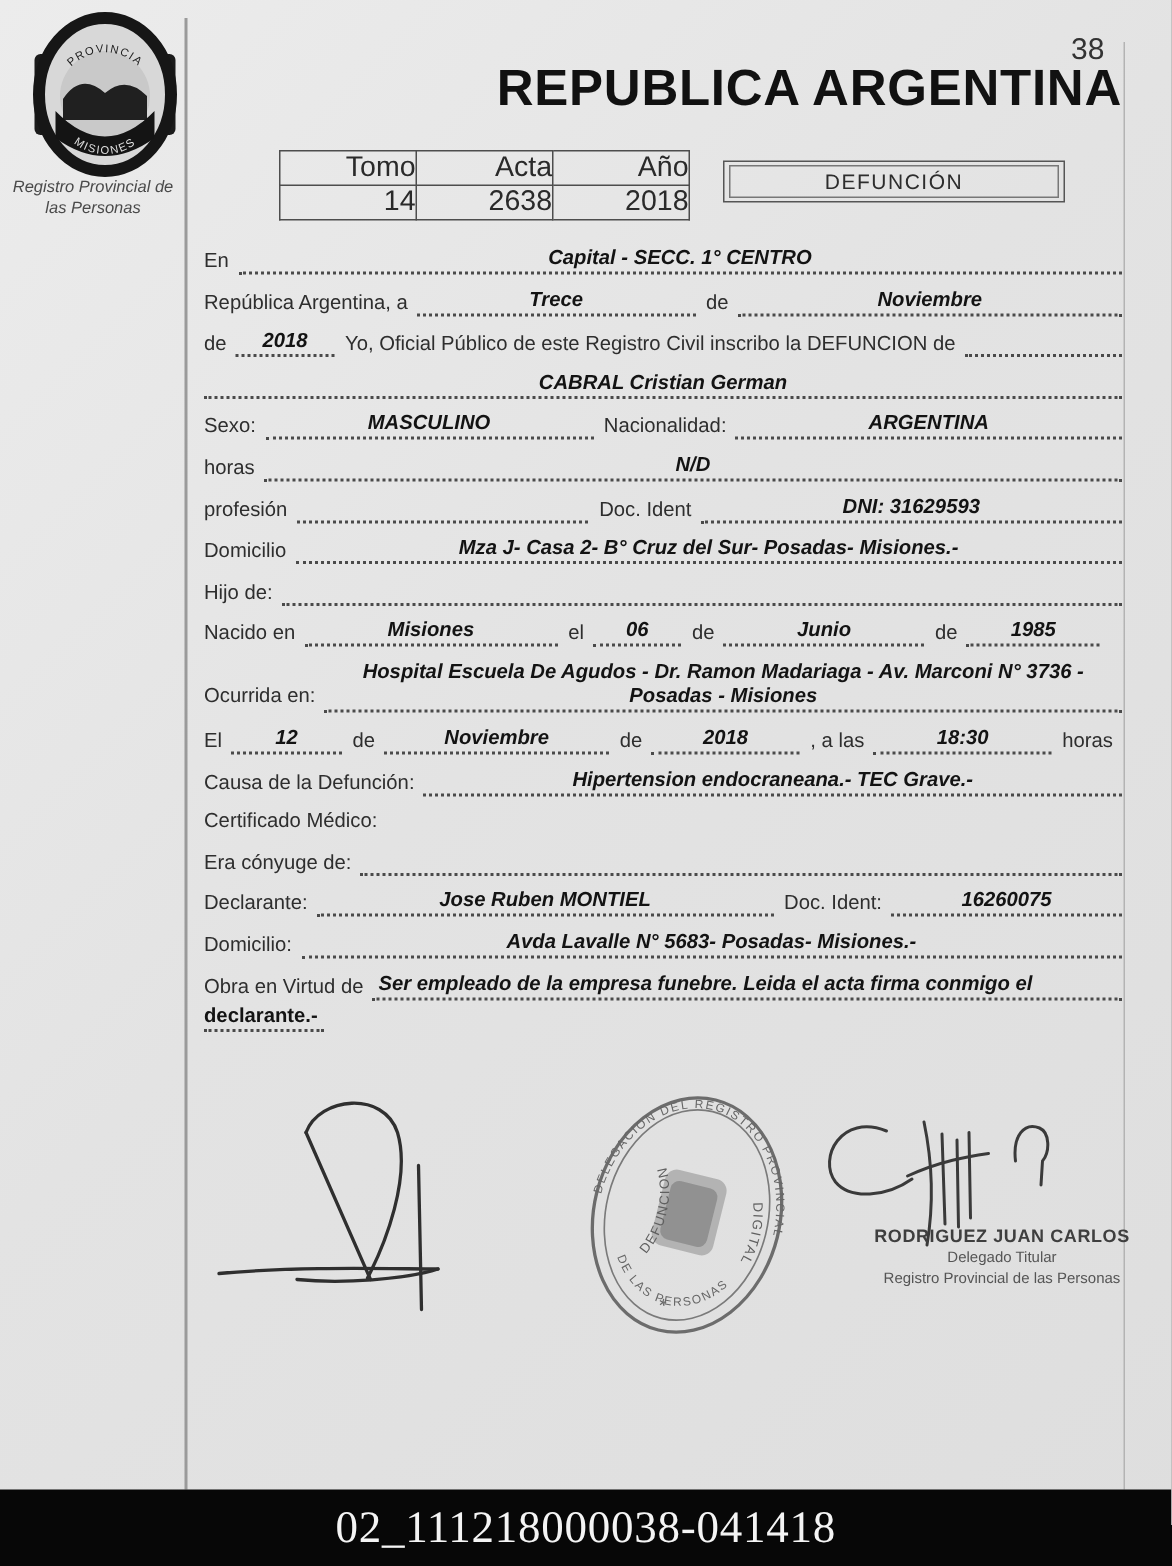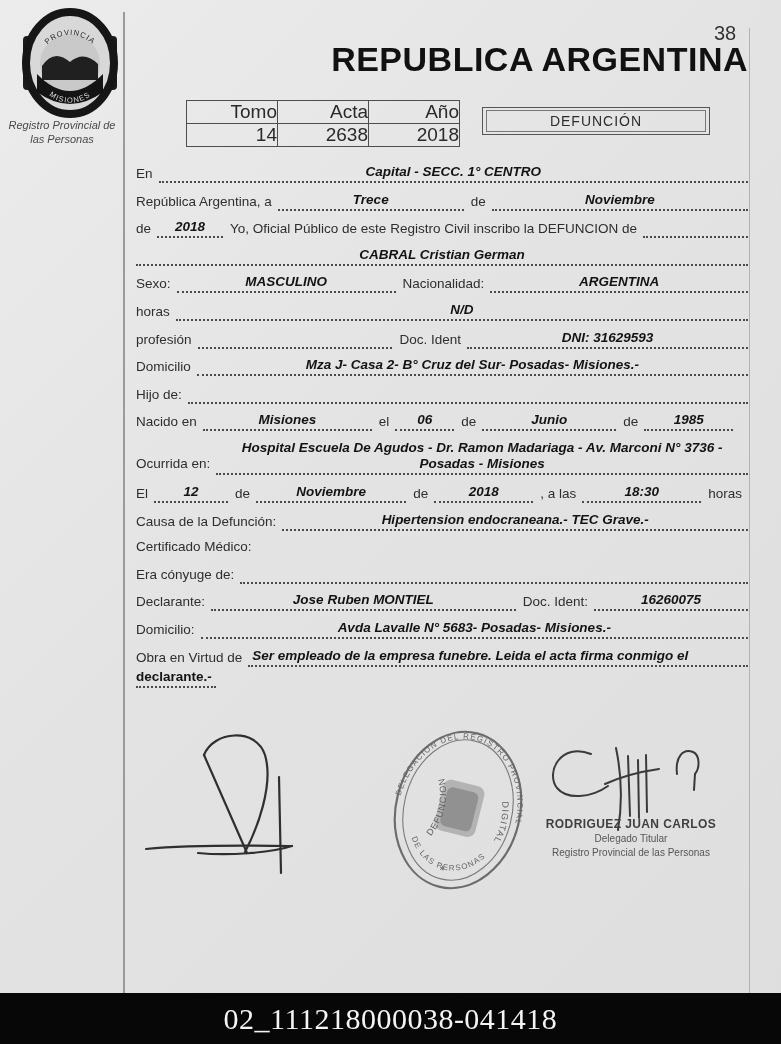--- a/index.html
+++ b/index.html
@@ -47,21 +47,21 @@
   .fw55{flex:0 0 55px}.fw62{flex:0 0 62px}.fw70{flex:0 0 70px}.fw85{flex:0 0 85px}
   .fw95{flex:0 0 95px}.fw115{flex:0 0 115px}.fw130{flex:0 0 130px}.fw165{flex:0 0 165px}.fw215{flex:0 0 215px}.trail{flex:1 1 60px}
   .two-line{white-space:normal;line-height:16px;}
   .leftalign{text-align:left;padding-left:4px;}
   .declarante-line{display:inline-block;border-bottom:2px dotted #4a4a4a;font-weight:bold;
     color:#131313;padding:0 4px 1px 0;}
 
   
   .sig{position:absolute;}
   .stamp-oval{position:absolute;left:383px;top:724px;transform:rotate(14deg);}
-  .official-block{position:absolute;left:531px;top:816px;width:200px;text-align:center;
+  .official-block{position:absolute;left:568px;top:816px;width:200px;text-align:center;
     color:#3f3f3f;line-height:1.35;}
   .official-name{font-size:12px;font-weight:bold;letter-spacing:.4px;}
   .official-title{font-size:10px;color:#555;}
   .official-org{font-size:10px;color:#555;}
 
   
   .footer-bar{position:absolute;left:0;bottom:0;width:781px;height:51px;background:#070707;
     display:flex;align-items:center;justify-content:center;}
   .footer-code{color:#f4f4f4;font-size:30px;letter-spacing:0.5px;font-family:Liberation Serif, serif;}
 </style>

